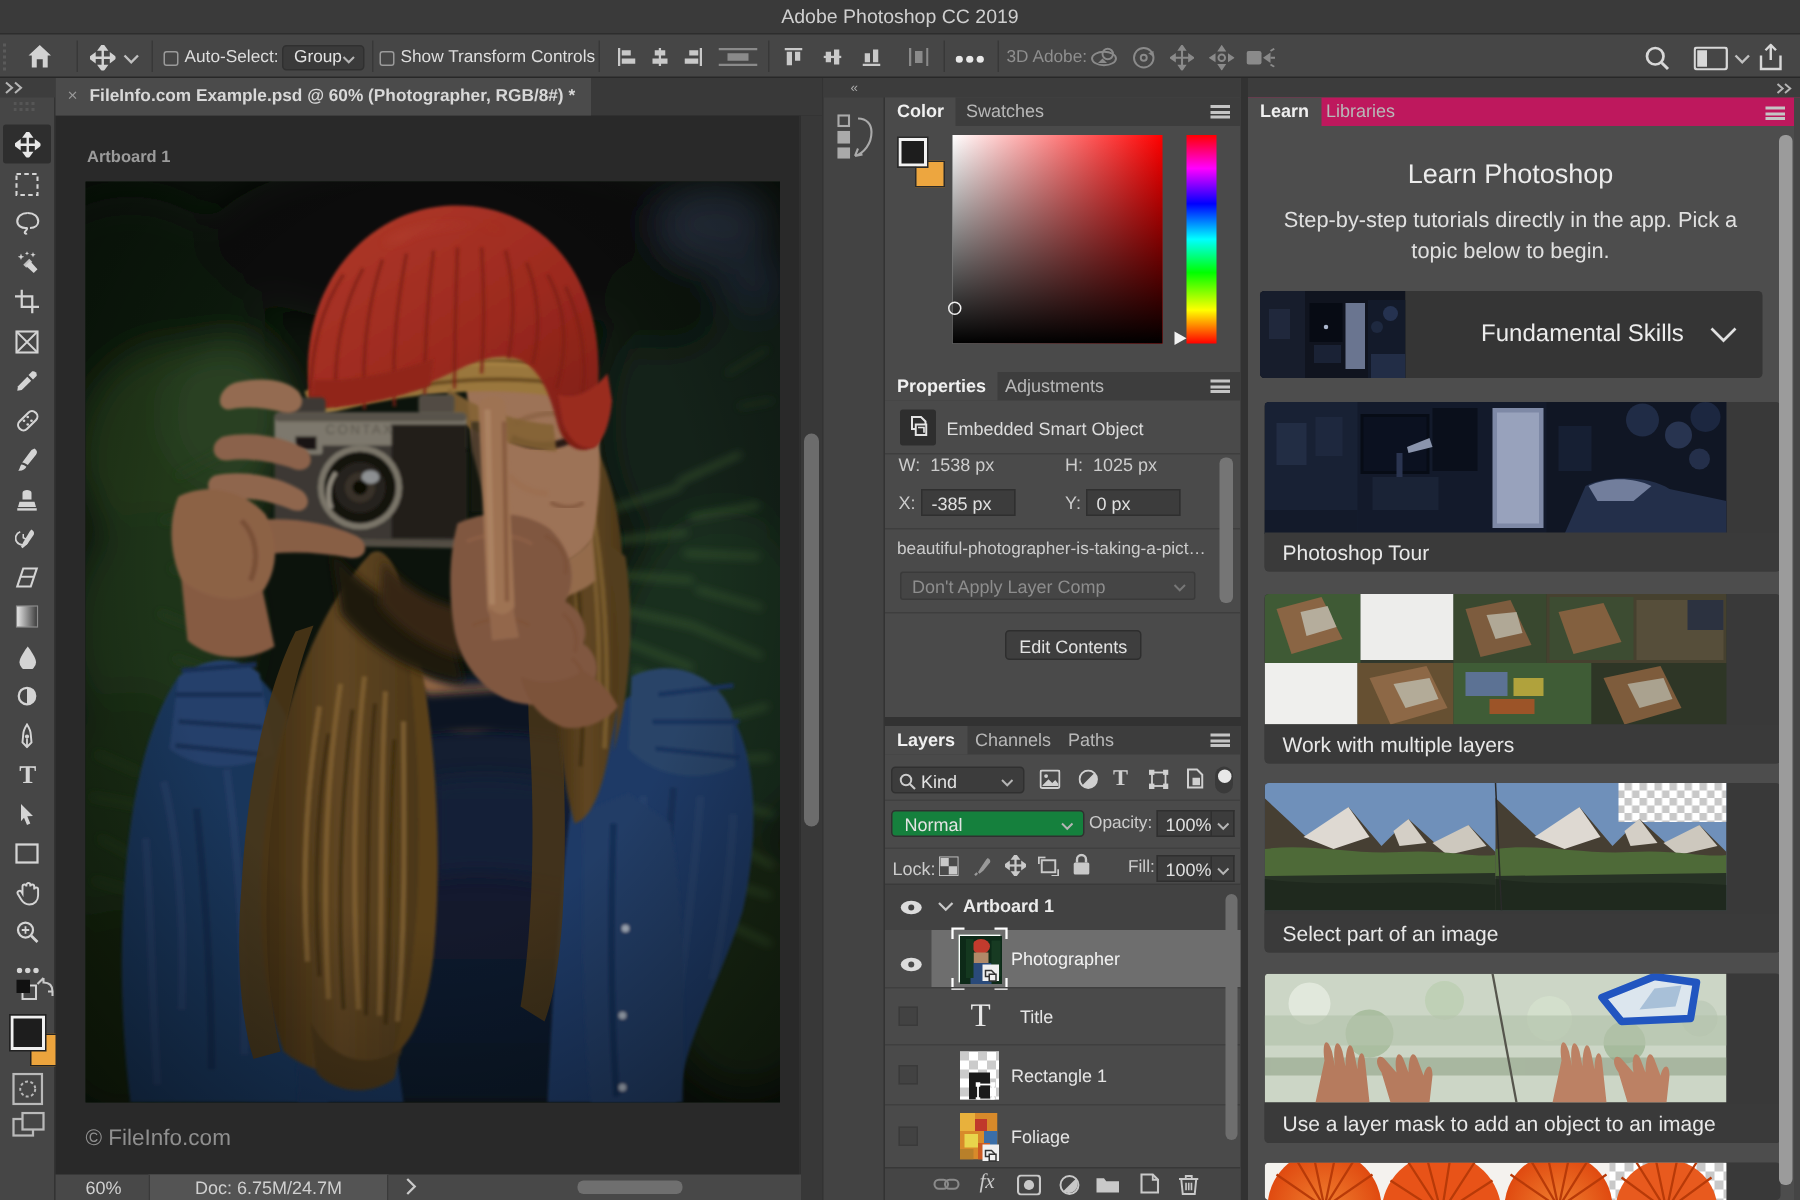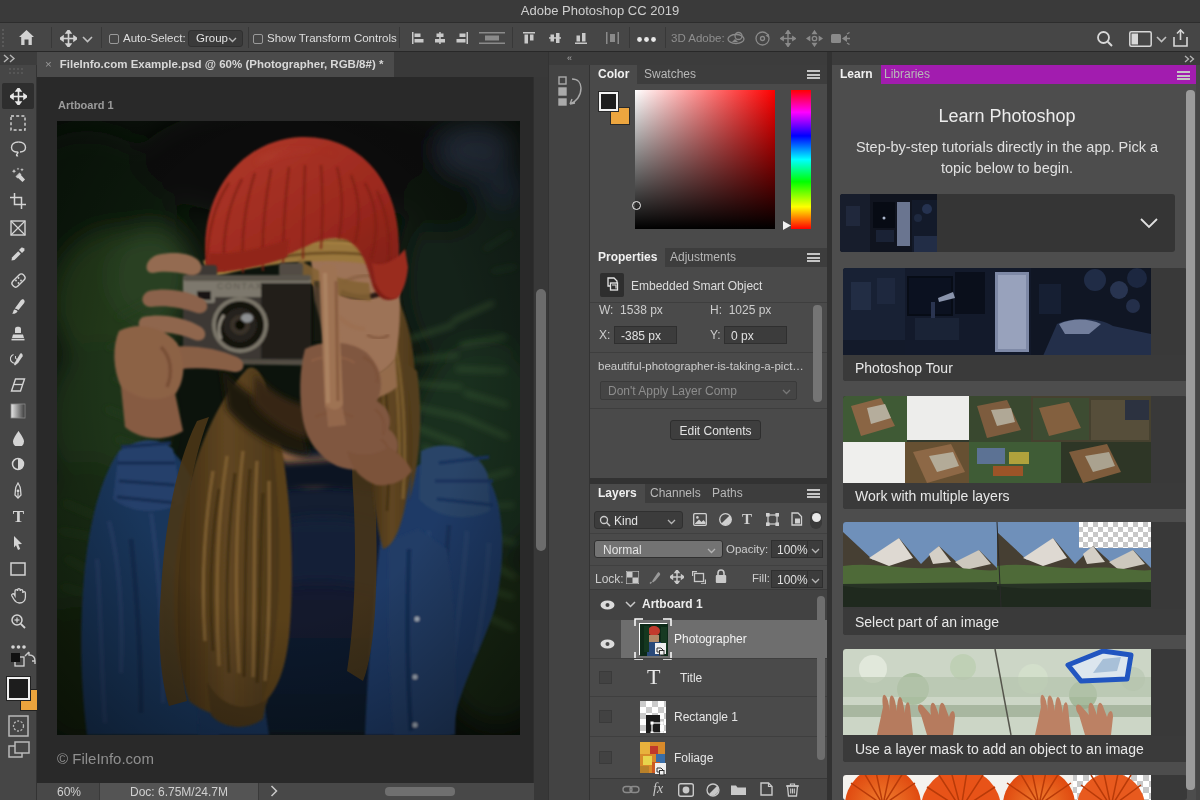--- a/index.html
+++ b/index.html
@@ -723,21 +723,21 @@
         </g>
       </svg>
     <svg class="abs" style="left:200px;top:28px" width="13" height="14">
         <path d="M2 1 L8 1 L11.5 4.5 L11.5 13 L2 13 Z" fill="none" stroke="#d0d0d0" stroke-width="1.3"></path>
         <rect x="5" y="6.5" width="5" height="5" fill="#d0d0d0"></rect>
       </svg>
     <div class="abs" style="left:220px;top:27px;width:12px;height:18px;background:#3a3a3a;border-radius:6px;">
         <div style="position:absolute;left:1.5px;top:1.5px;width:9px;height:9px;border-radius:50%;background:#e8e8e8;"></div>
       </div>
     <div class="hdiv" style="top:49px;background:#404040;"></div>
-    <div class="abs dropbox" style="left:4px;top:56px;width:129px;height:18px;background:#737373;">
+    <div class="abs dropbox" style="left:4px;top:56px;width:129px;height:18px;background:#15803d;">
         <span style="position:absolute;left:8px;top:2px;">Normal</span>
         <svg style="position:absolute;right:6px;top:7px" width="9" height="6">
           <path d="M1 1 L4.5 4.5 L8 1" stroke="#b5b5b5" stroke-width="1.3" fill="none"></path>
         </svg>
       </div>
     <div class="lbl" style="left:136px;top:59px;font-size:11.5px;">Opacity:</div>
     <div class="inbox" style="left:181px;top:56px;width:37px;height:18px;padding:2px 0 0 5px;">100%</div>
     <div class="abs" style="left:218px;top:56px;width:15px;height:18px;background:#3c3c3c;border:1px solid #2f2f2f;border-left:none;">
         <svg style="position:absolute;left:3px;top:7px" width="9" height="6">
           <path d="M1 1 L4.5 4.5 L8 1" stroke="#b5b5b5" stroke-width="1.3" fill="none"></path>
@@ -899,41 +899,42 @@
         </svg>
     </div>
     <div class="abs" style="left:227px;top:112px;width:8px;height:164px;background:#6e6e6e;border-radius:4px;"></div>
   </div>
   <div class="abs" id="learn">
     <div style="position:absolute;left:0;top:0;width:368px;height:13px;background:#3c3c3c;">
         <svg style="position:absolute;left:352px;top:3px" width="14" height="8">
           <path d="M1 1 L4.5 4 L1 7 M6 1 L9.5 4 L6 7" stroke="#b5b5b5" stroke-width="1.3" fill="none"></path>
         </svg>
       </div>
-    <div class="ptabbar" style="top:13px;width:368px;background:#a21caf;">
+    <div class="ptabbar" style="top:13px;width:368px;background:#be185d;">
         <div class="ptab act" style="left:0;background:#4d4d4d;font-weight:bold;">Learn</div>
         <div class="ptab" style="left:44px;">Libraries</div>
         <div class="burger" style="top:6px;right:10px;"></div>
       </div>
     <div style="position:absolute;left:0;top:54px;width:350px;text-align:center;font-size:18px;color:#ececec;">Learn Photoshop</div>
     <div style="position:absolute;left:0;top:85px;width:350px;text-align:center;font-size:14.5px;line-height:21px;color:#e0e0e0;">Step-by-step tutorials directly in the app. Pick a<br>topic below to begin.</div>
     <div class="card" style="top:142px;left:8px;width:335px;height:58px;background:#353535;">
       <svg width="97" height="58">
           <rect width="97" height="58" fill="#10141f"></rect>
           <rect x="0" y="0" width="30" height="58" fill="#171d2c"></rect>
           <rect x="6" y="12" width="14" height="20" fill="#20283c"></rect>
           <rect x="33" y="8" width="22" height="26" fill="#070b14"></rect>
           <rect x="57" y="8" width="13" height="44" fill="#6a7590"></rect>
           <rect x="72" y="6" width="25" height="52" fill="#131a2a"></rect>
           <circle cx="87" cy="15" r="5" fill="#253250"></circle>
           <circle cx="78" cy="24" r="4" fill="#1e2940"></circle>
           <rect x="36" y="36" width="18" height="12" fill="#1a2235"></rect>
           <circle cx="44" cy="24" r="1.5" fill="#aab6cc"></circle>
           <rect x="74" y="42" width="23" height="16" fill="#222d46"></rect>
         </svg>
+      <div style="position:absolute;left:110px;top:0;width:210px;height:58px;font-size:16px;color:#ececec;text-align:center;line-height:58px;">Fundamental Skills</div>
       <svg style="position:absolute;left:300px;top:24px" width="18" height="11">
           <path d="M1 1 L9 9 L17 1" stroke="#e0e0e0" stroke-width="1.8" fill="none"></path>
         </svg>
     </div>
     <div class="card" style="top:216px;height:113px;">
       <svg width="308" height="88">
           <rect width="308" height="88" fill="#131a2b"></rect>
           <rect x="0" y="0" width="62" height="88" fill="#182134"></rect>
           <rect x="8" y="14" width="20" height="28" fill="#222d44"></rect>
           <rect x="34" y="10" width="18" height="26" fill="#1e283e"></rect>

